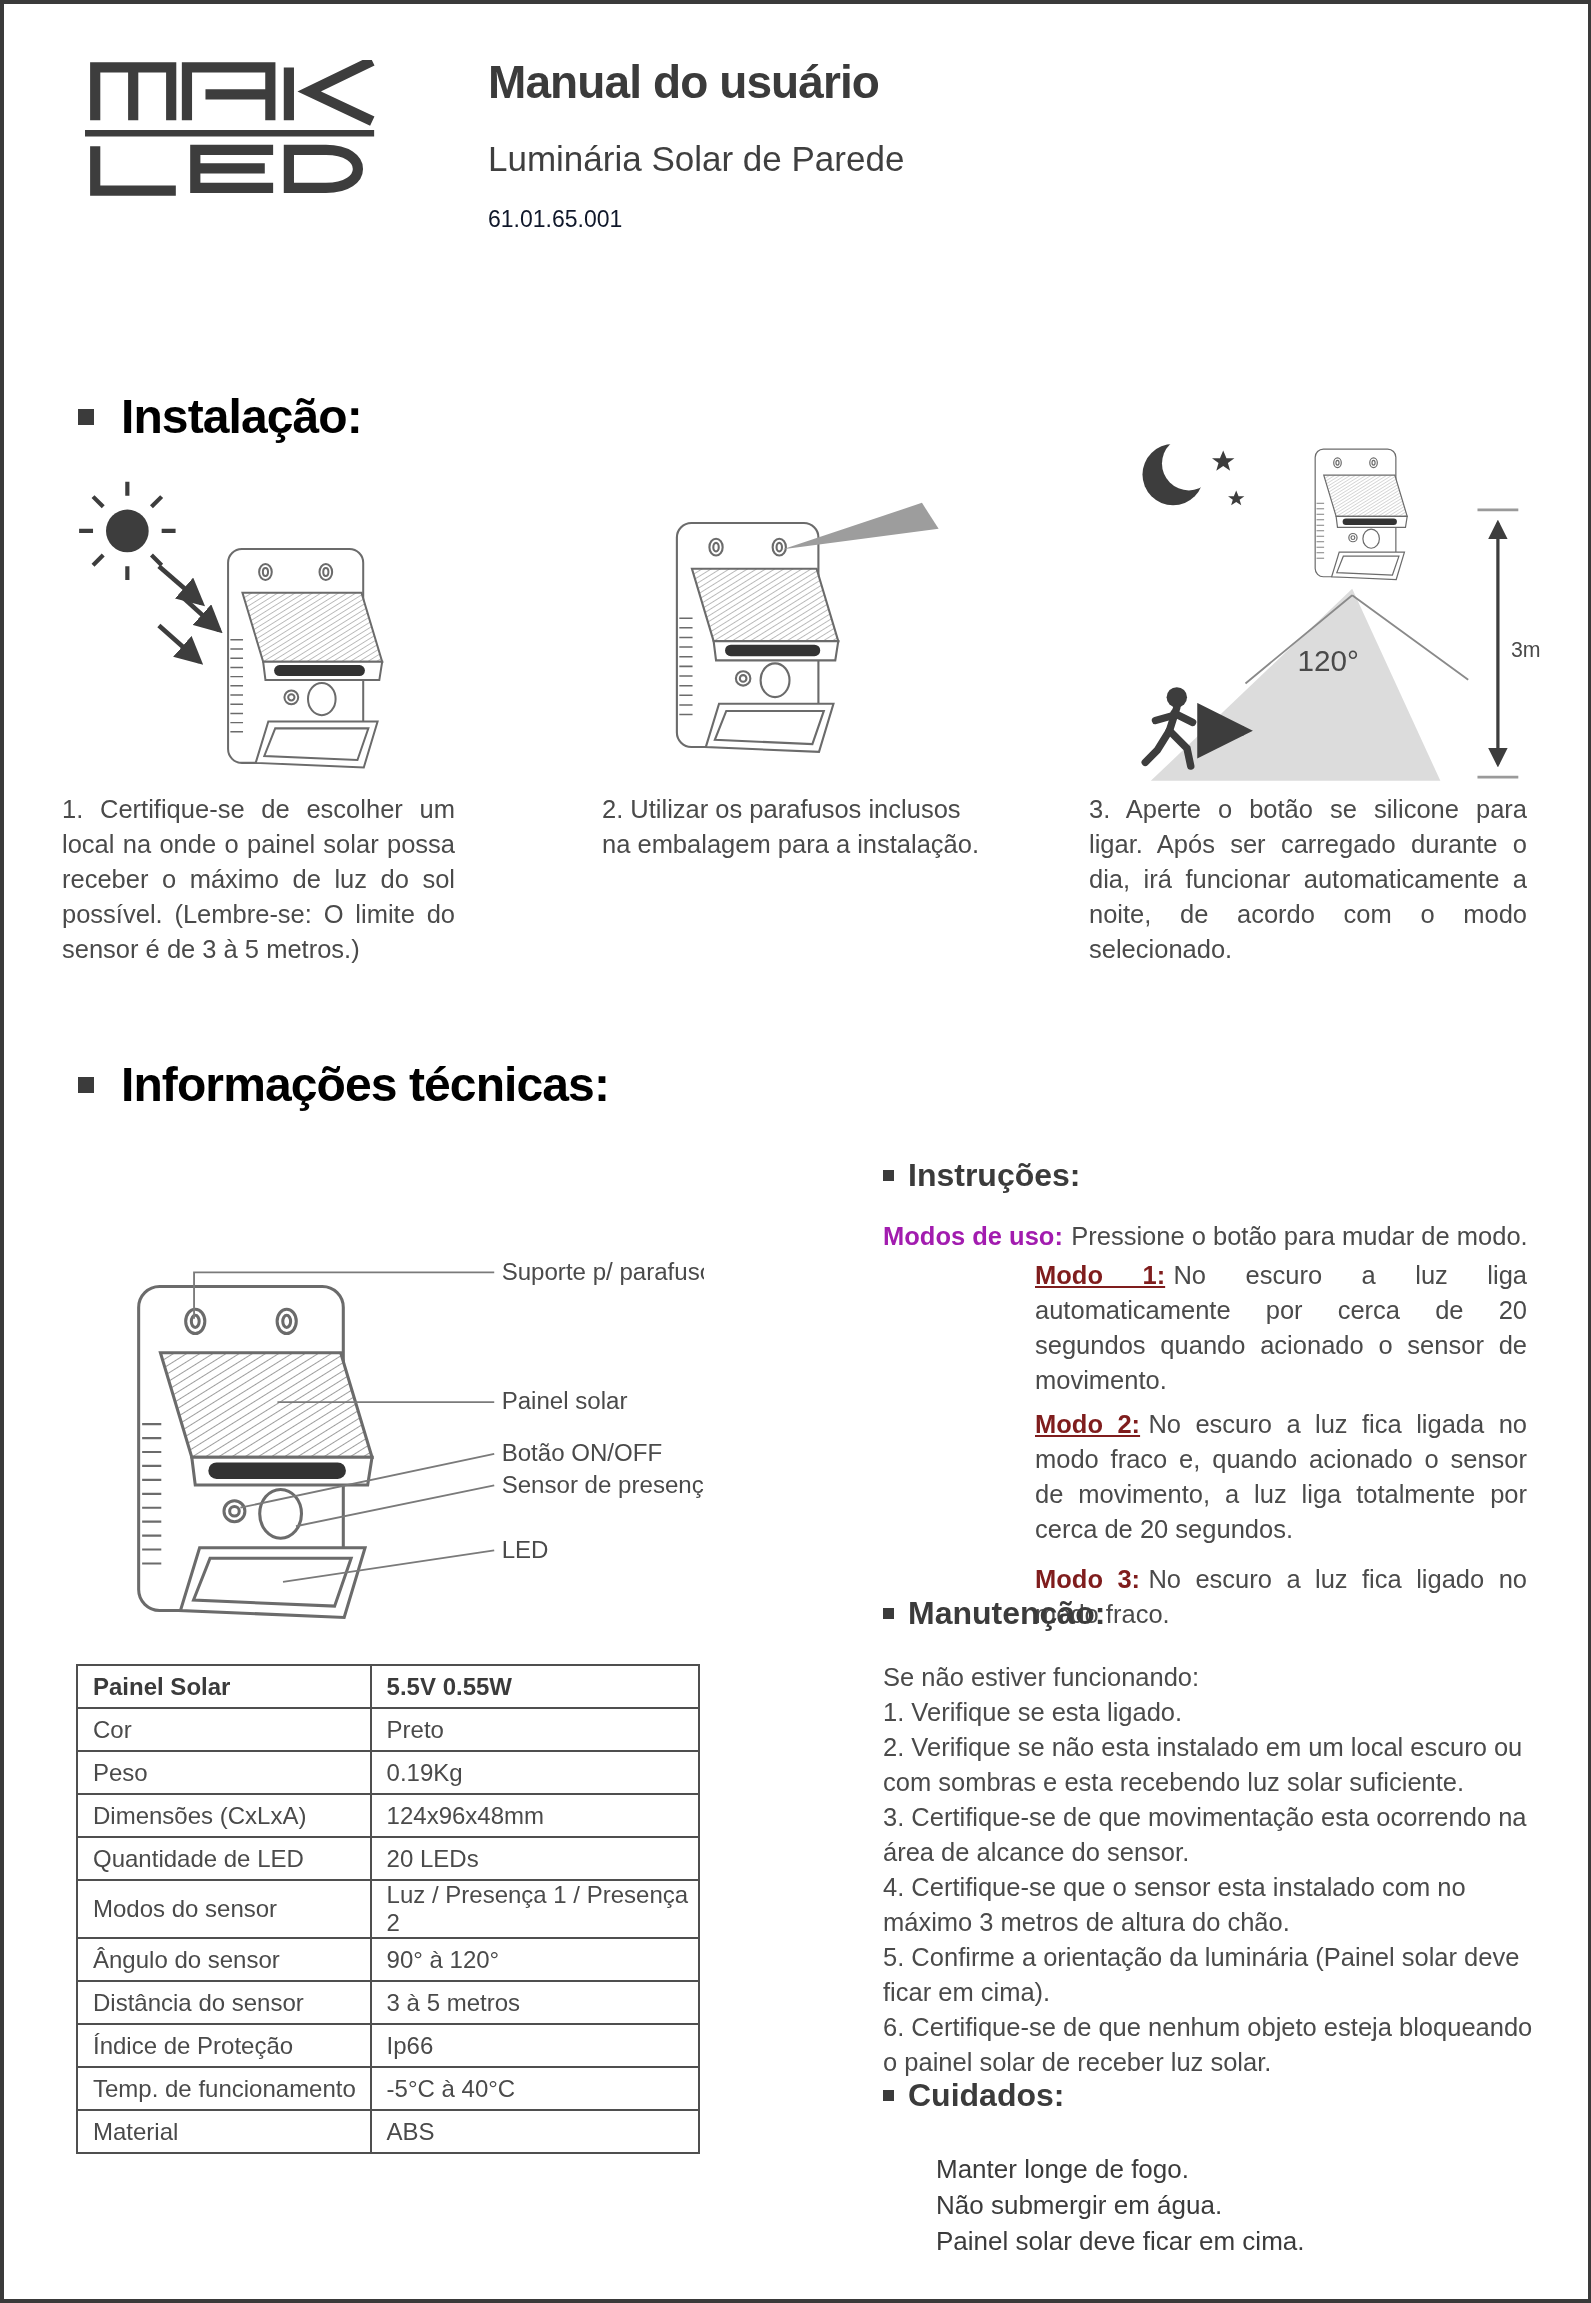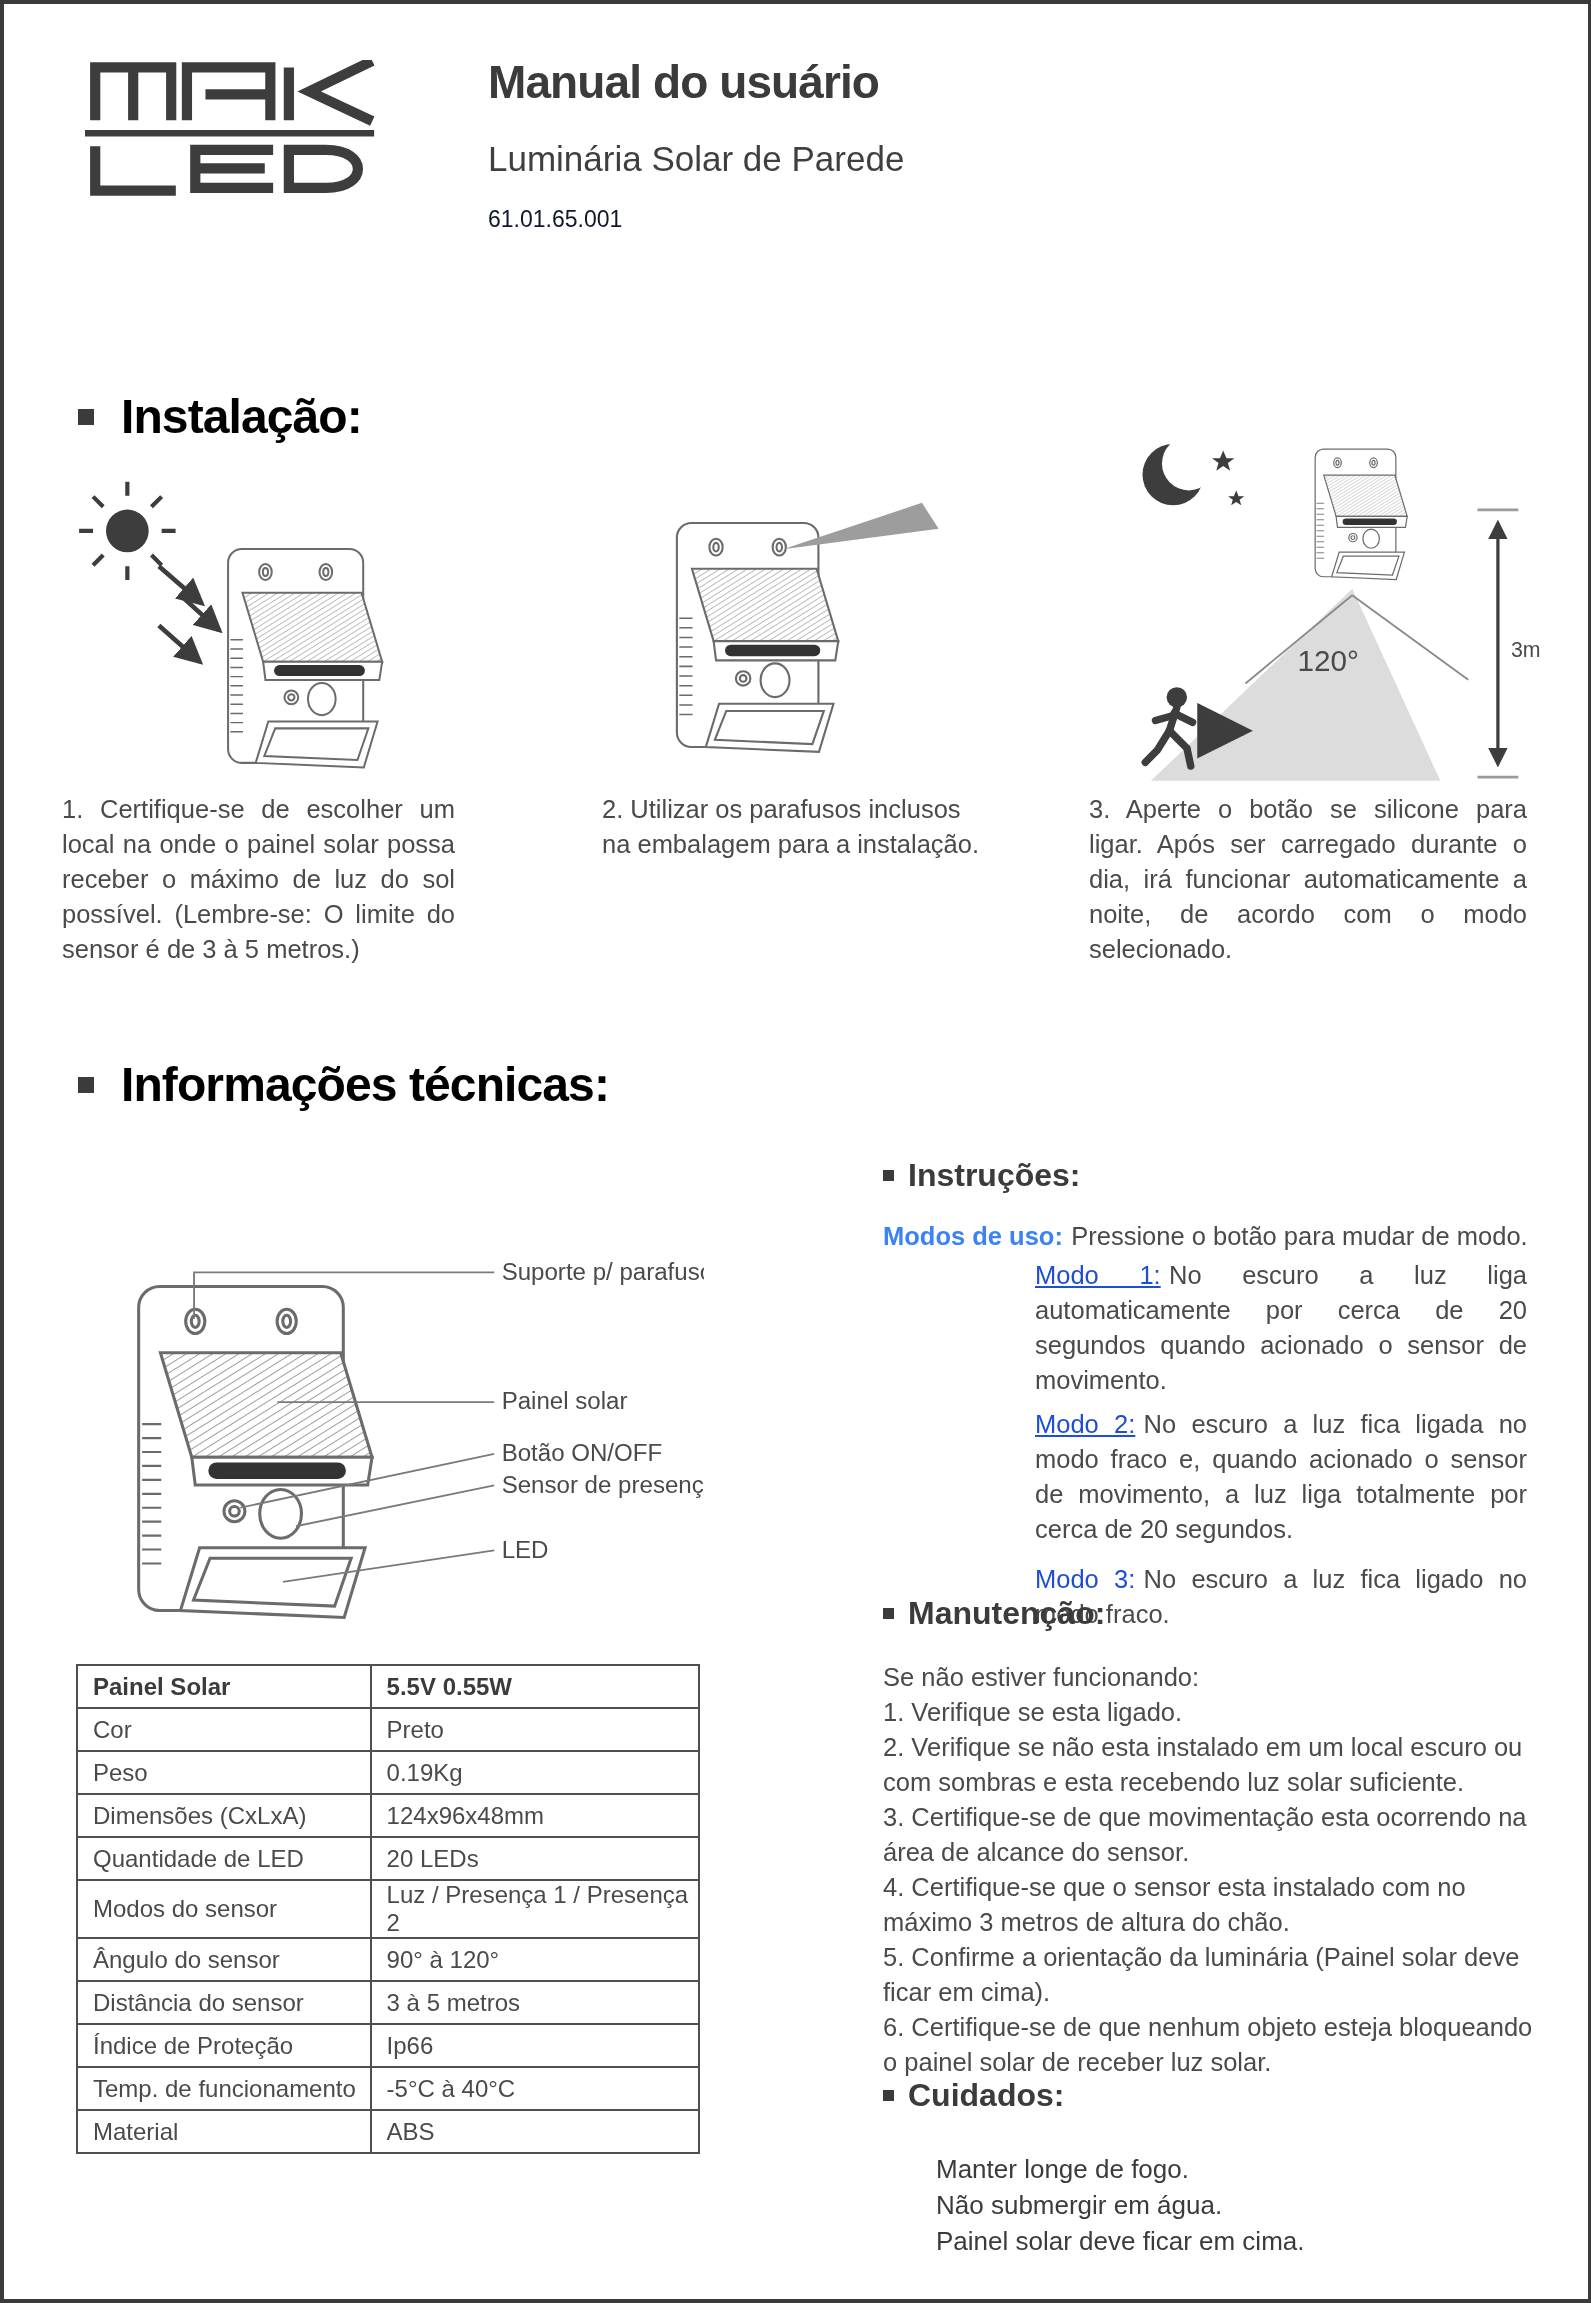--- a/index.html
+++ b/index.html
@@ -25,22 +25,22 @@
   .justify{text-align:justify;}
 
   
   table.spec{border-collapse:collapse;font-size:24px;color:#4a4a4a;}
   table.spec td{border:2.8px solid #4f4f4f;height:41px;padding:0 5.6px 0 15px;vertical-align:middle;}
   table.spec td.c1{width:271px;}
   table.spec td.c2{width:306px;}
   table.spec tr.first td{font-weight:bold;color:#3b3b3b;}
 
   
-  .usage-label{font-weight:bold;color:#3b82f6;margin-right:8.3px;}
-  .mode-label{font-weight:normal;color:#1d4ed8;margin-right:8.3px;}
+  .usage-label{font-weight:bold;color:#a21caf;margin-right:8.3px;}
+  .mode-label{font-weight:bold;color:#7f1d1d;margin-right:8.3px;}
   .u{text-decoration:underline;}
   .modes p{margin:0 0 9.3px 0;}
   .modes p.gap{margin-top:15px;}
 
   .maint div{margin:0;}
   .care div{font-weight:normal;color:#3b3b3b;font-size:26px;line-height:36px;}
 
   
   svg text{font-family:"Liberation Sans",sans-serif;font-size:26px;fill:#4a4a4a;}
   svg text.big{font-size:32px;}

